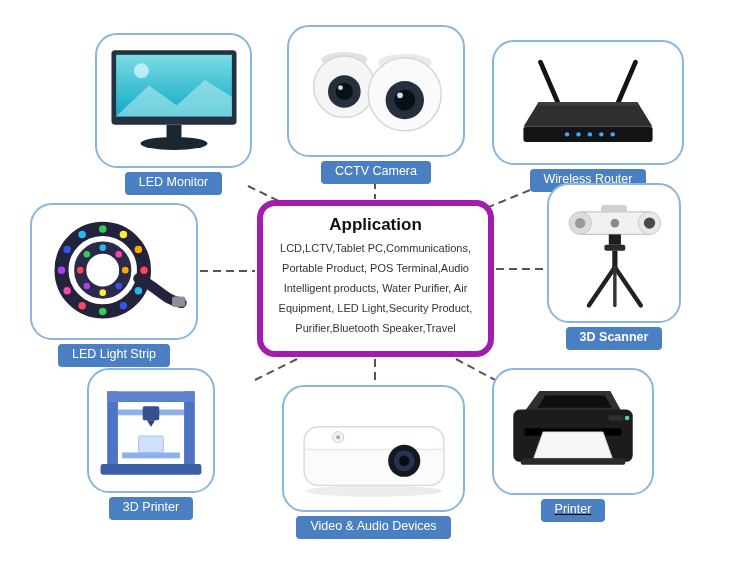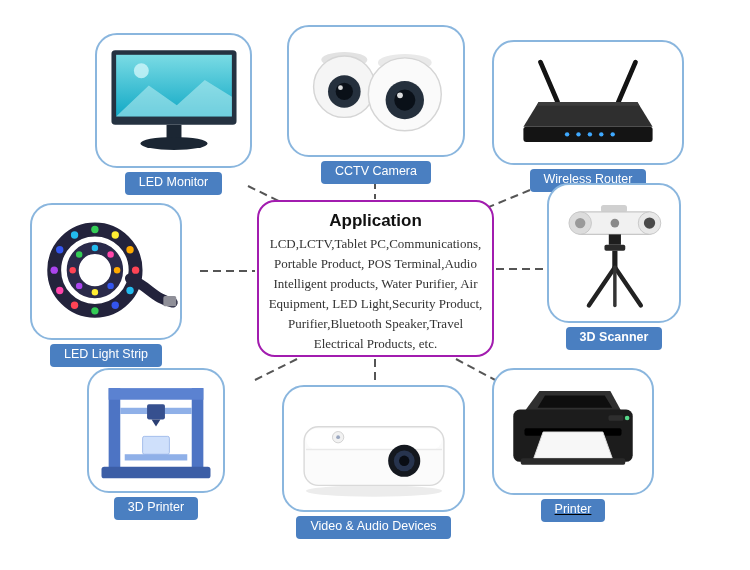--- a/index.html
+++ b/index.html
@@ -31,28 +31,28 @@
     color: #ffffff;
     font-size: 12.5px;
     padding: 3px 14px 4px 14px;
     border-radius: 4px;
     white-space: nowrap;
     line-height: 1.25;
   }
   .center-box {
     position: absolute;
     left: 257px; top: 200px; width: 237px; height: 157px;
-    border: 2px solid #a21caf;
+    border: 6px solid #a21caf;
     border-radius: 18px;
     background: #ffffff;
     text-align: center;
     padding-top: 9px;
   }
   .center-title { font-size: 17px; font-weight: bold; color: #111111; margin-bottom: 3px; }
-  .center-line { font-size: 13px; color: #333333; line-height: 20px; white-space: nowrap; font-family: Liberation Serif, serif; }
+  .center-line { font-size: 11px; color: #333333; line-height: 20px; white-space: nowrap; }
 </style>
 </head>
 <body>
 
 <div class="canvas">
 
   <svg class="connectors" viewBox="0 0 750 570">
     <g stroke="#555555" stroke-width="2" stroke-dasharray="8,5" fill="none">
       <line x1="248" y1="186" x2="301" y2="212"></line>
       <line x1="375" y1="181" x2="375" y2="199"></line>
@@ -114,21 +114,21 @@
         <circle cx="58" cy="88" r="2.3" fill="#3fa9ff"></circle>
         <circle cx="70" cy="88" r="2.3" fill="#3fa9ff"></circle>
         <circle cx="82" cy="88" r="2.3" fill="#3fa9ff"></circle>
         <circle cx="94" cy="88" r="2.3" fill="#3fa9ff"></circle>
         <circle cx="106" cy="88" r="2.3" fill="#3fa9ff"></circle>
       </svg>
     </div>
     <div class="pill">Wireless Router</div>
   </div>
 
-  <div class="node" style="left:30px; top:203px; width:152px;">
+  <div class="node" style="left:30px; top:203px; width:168px;">
     <div class="device-box" style="height:137px;">
       <svg width="150" height="124" viewBox="0 0 160 130">
         <path d="M106,72 C128,82 132,94 152,98" stroke="#23233c" stroke-width="11" fill="none" stroke-linecap="round"></path>
         <rect x="142" y="91" width="14" height="11" rx="2" fill="#8f8f98"></rect>
         <circle cx="68" cy="63" r="44" fill="none" stroke="#23233c" stroke-width="15"></circle>
         <circle cx="68" cy="63" r="24" fill="none" stroke="#2a2a4a" stroke-width="13"></circle>
         <circle cx="112" cy="63" r="4" fill="#ff4455"></circle>
         <circle cx="106" cy="41" r="4" fill="#ffaa00"></circle>
         <circle cx="90" cy="25" r="4" fill="#ffee33"></circle>
         <circle cx="68" cy="19" r="4" fill="#33cc55"></circle>
@@ -167,21 +167,21 @@
         <rect x="64" y="58" width="24" height="7" rx="2" fill="#2a2a2a"></rect>
         <line x1="76" y1="65" x2="76" y2="88" stroke="#1e1e1e" stroke-width="6"></line>
         <line x1="76" y1="84" x2="46" y2="128" stroke="#222222" stroke-width="5" stroke-linecap="round"></line>
         <line x1="76" y1="84" x2="106" y2="128" stroke="#222222" stroke-width="5" stroke-linecap="round"></line>
         <line x1="76" y1="84" x2="76" y2="128" stroke="#333333" stroke-width="4" stroke-linecap="round"></line>
       </svg>
     </div>
     <div class="pill">3D Scanner</div>
   </div>
 
-  <div class="node" style="left:87px; top:368px; width:138px;">
+  <div class="node" style="left:87px; top:368px; width:128px;">
     <div class="device-box" style="height:125px;">
       <svg width="142" height="112" viewBox="0 0 150 120">
         <rect x="22" y="12" width="13" height="92" fill="#4d74c4"></rect>
         <rect x="115" y="12" width="13" height="92" fill="#4d74c4"></rect>
         <rect x="22" y="12" width="106" height="13" fill="#5b82d1"></rect>
         <rect x="14" y="100" width="122" height="13" rx="3" fill="#3c5ea6"></rect>
         <rect x="35" y="34" width="80" height="7" fill="#8fb0e8"></rect>
         <rect x="65" y="30" width="20" height="17" rx="2" fill="#36508f"></rect>
         <polygon points="70,47 80,47 75,55" fill="#2b3f73"></polygon>
         <rect x="60" y="66" width="30" height="20" rx="2" fill="#cfe0fb" stroke="#9db8e8"></rect>
@@ -225,17 +225,16 @@
   </div>
 
   <div class="center-box">
     <div class="center-title">Application</div>
     <div>
       <div class="center-line">LCD,LCTV,Tablet PC,Communications,</div>
       <div class="center-line">Portable Product, POS Terminal,Audio</div>
       <div class="center-line">Intelligent products, Water Purifier, Air</div>
       <div class="center-line">Equipment, LED Light,Security Product,</div>
       <div class="center-line">Purifier,Bluetooth Speaker,Travel</div>
-      <div class="center-line">Electrical Products, etc.</div>
     </div>
   </div>
 
 </div>
 
 </body></html>

